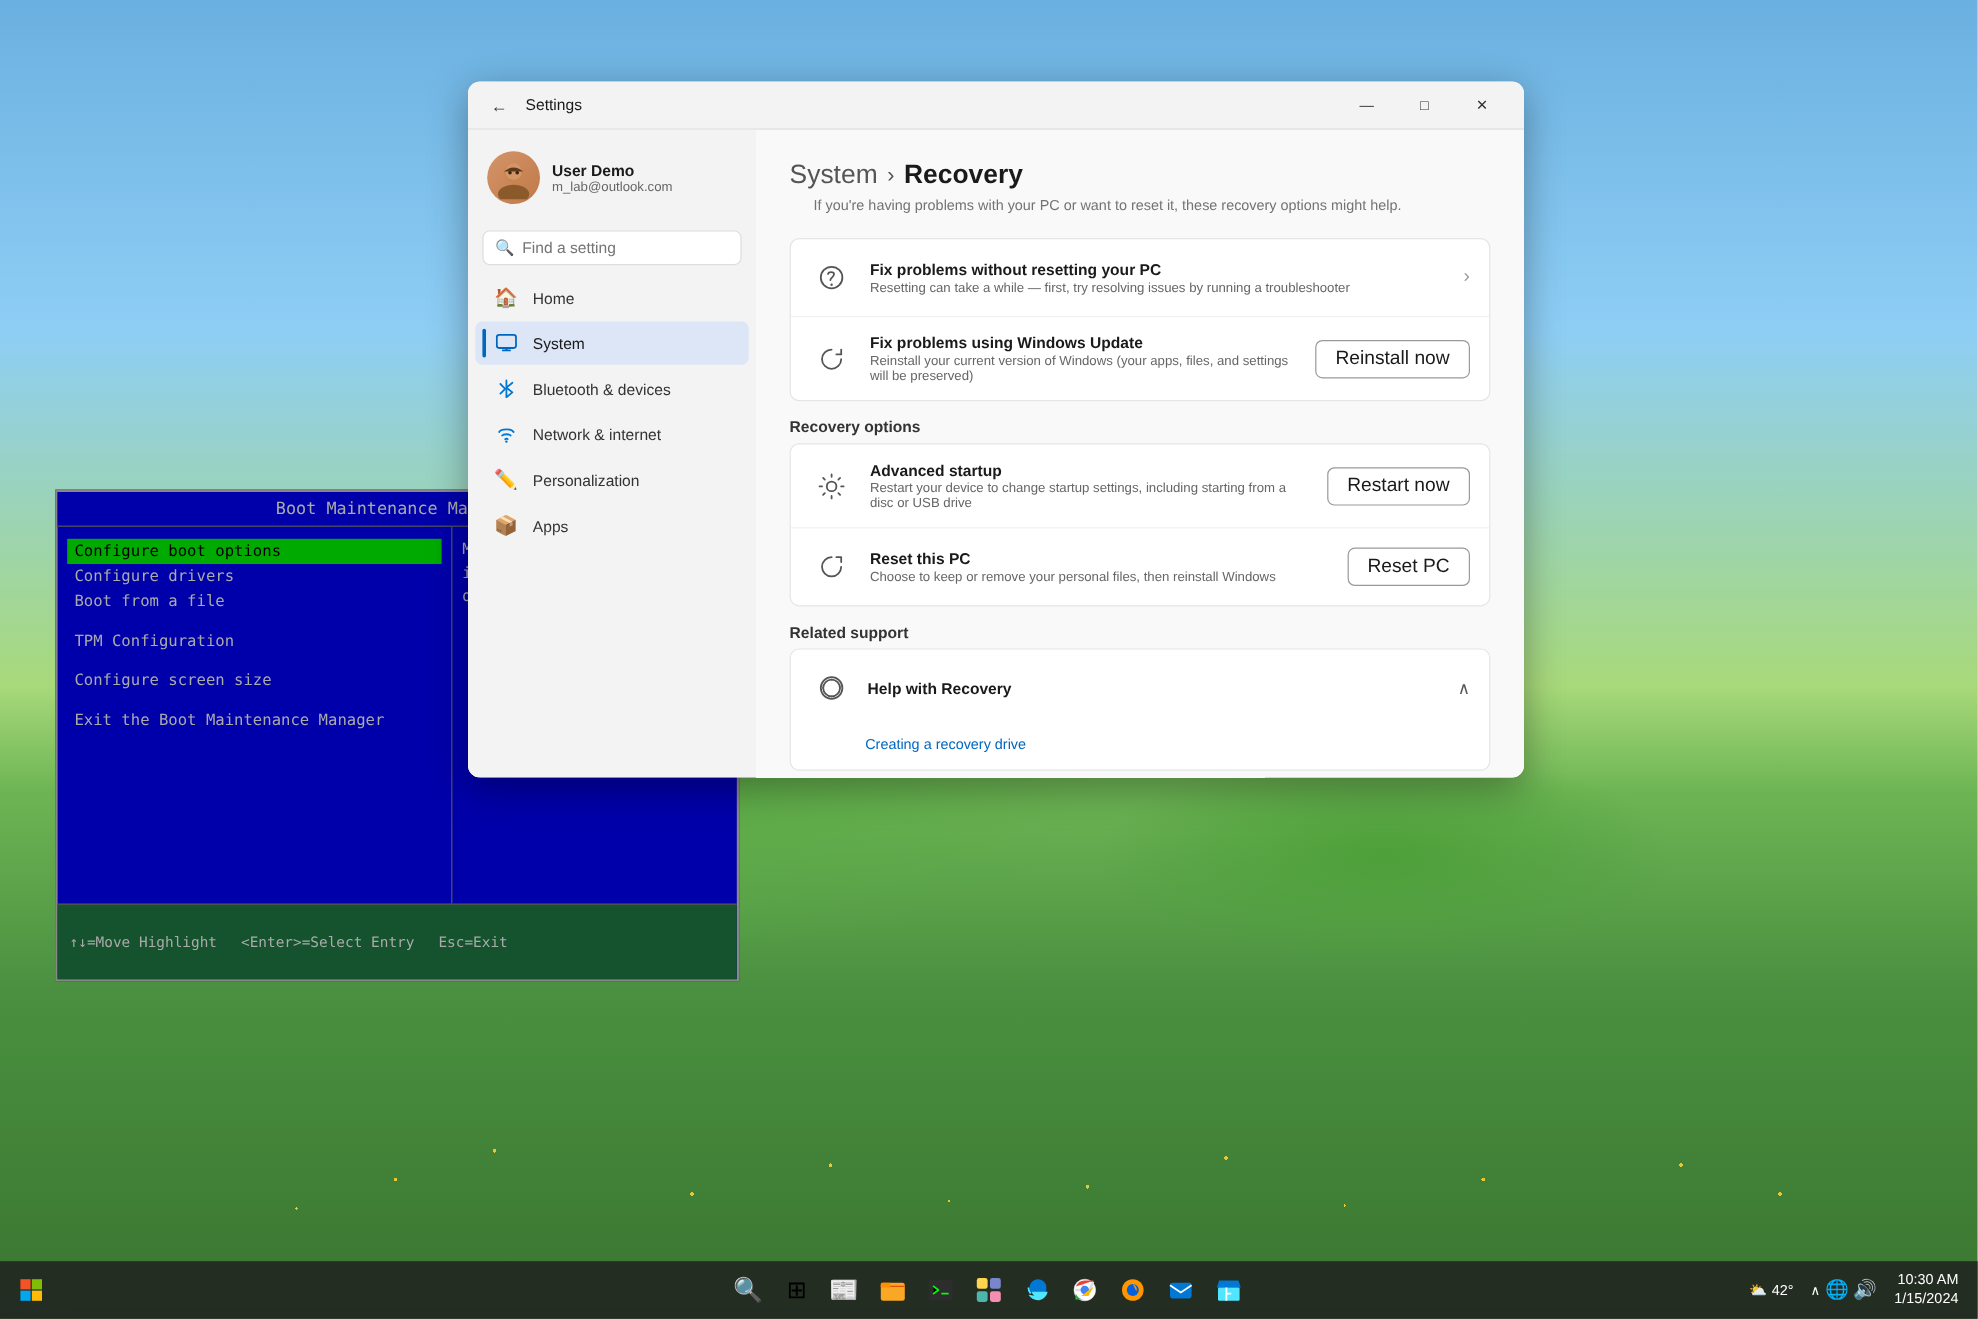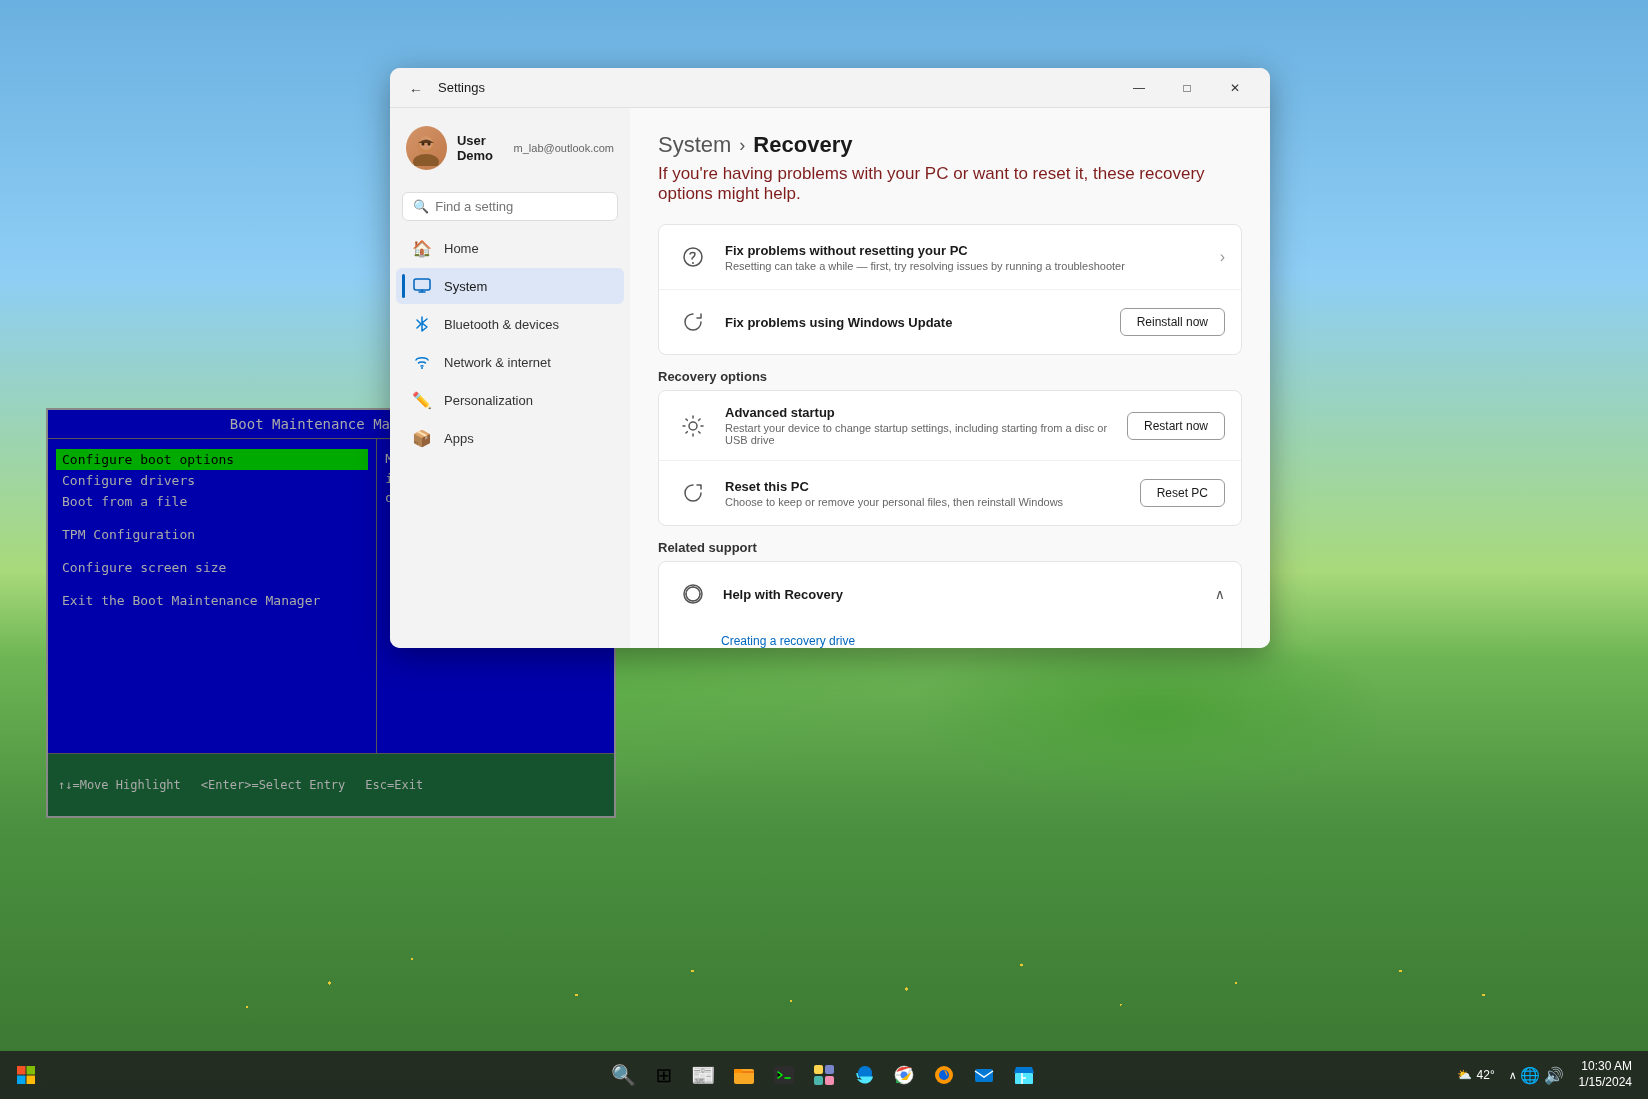--- a/index.html
+++ b/index.html
@@ -286,21 +286,21 @@
       align-items: center;
       justify-content: center;
       overflow: hidden;
     }
 
     .user-avatar svg {
       width: 36px;
       height: 36px;
     }
 
-    .user-info { display: flex; flex-direction: row; align-items: center; }
+    .user-info { display: flex; flex-direction: column; }
 
     .user-name {
       font-size: 13px;
       font-weight: 600;
       color: #1a1a1a;
     }
 
     .user-email {
       font-size: 11px;
       color: #666;
@@ -390,23 +390,24 @@
     .breadcrumb-sep { color: #555; font-size: 18px; }
 
     .breadcrumb-current {
       font-size: 22px;
       font-weight: 700;
       color: #1a1a1a;
       text-align: center;
     }
 
     .page-subtitle {
-      font-size: 17px;
-      color: #7f1d1d;
+      font-size: 12px;
+      color: #737373;
       margin-bottom: 20px;
+      margin-left: 20px;
     }
 
     
     .card {
       background: white;
       border-radius: 8px;
       border: 1px solid #e5e5e5;
       margin-bottom: 10px;
       overflow: hidden;
     }
@@ -450,21 +451,21 @@
       display: flex;
       align-items: center;
       gap: 8px;
     }
 
     .btn-outline {
       padding: 6px 16px;
       border: 1px solid #999;
       border-radius: 6px;
       background: white;
-      font-size: 12px;
+      font-size: 16px;
       cursor: pointer;
       color: #1a1a1a;
       white-space: nowrap;
     }
 
     .chevron-right { color: #999; font-size: 16px; }
 
     
     .section-header {
       font-size: 13px;
@@ -662,20 +663,21 @@
           </div>
           <div class="card-row">
             <div class="card-icon">
               <svg width="24" height="24" viewBox="0 0 24 24" fill="none">
                 <path d="M12 4a8 8 0 1 0 8 8" stroke="#555" stroke-width="1.5" stroke-linecap="round"></path>
                 <path d="M20 4v4h-4" stroke="#555" stroke-width="1.5" stroke-linecap="round" stroke-linejoin="round"></path>
               </svg>
             </div>
             <div class="card-text">
               <div class="card-title">Fix problems using Windows Update</div>
+              <div class="card-subtitle">Reinstall your current version of Windows (your apps, files, and settings will be preserved)</div>
             </div>
             <div class="card-action">
               <button class="btn-outline">Reinstall now</button>
             </div>
           </div>
         </div>
 
         <div class="section-header">Recovery options</div>
 
         <div class="card">

